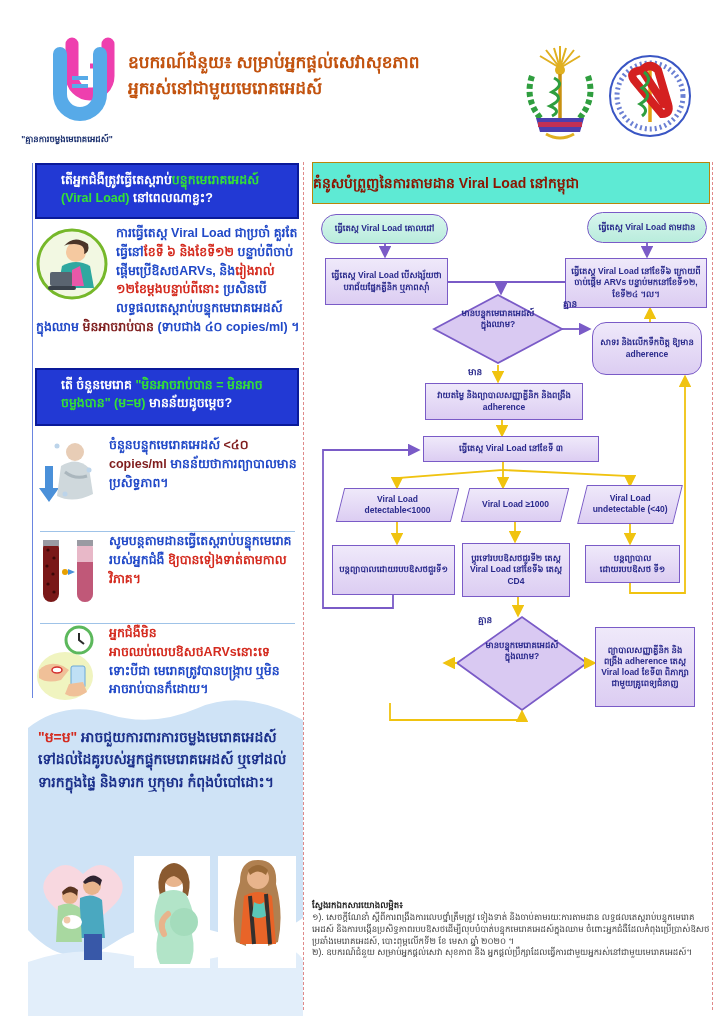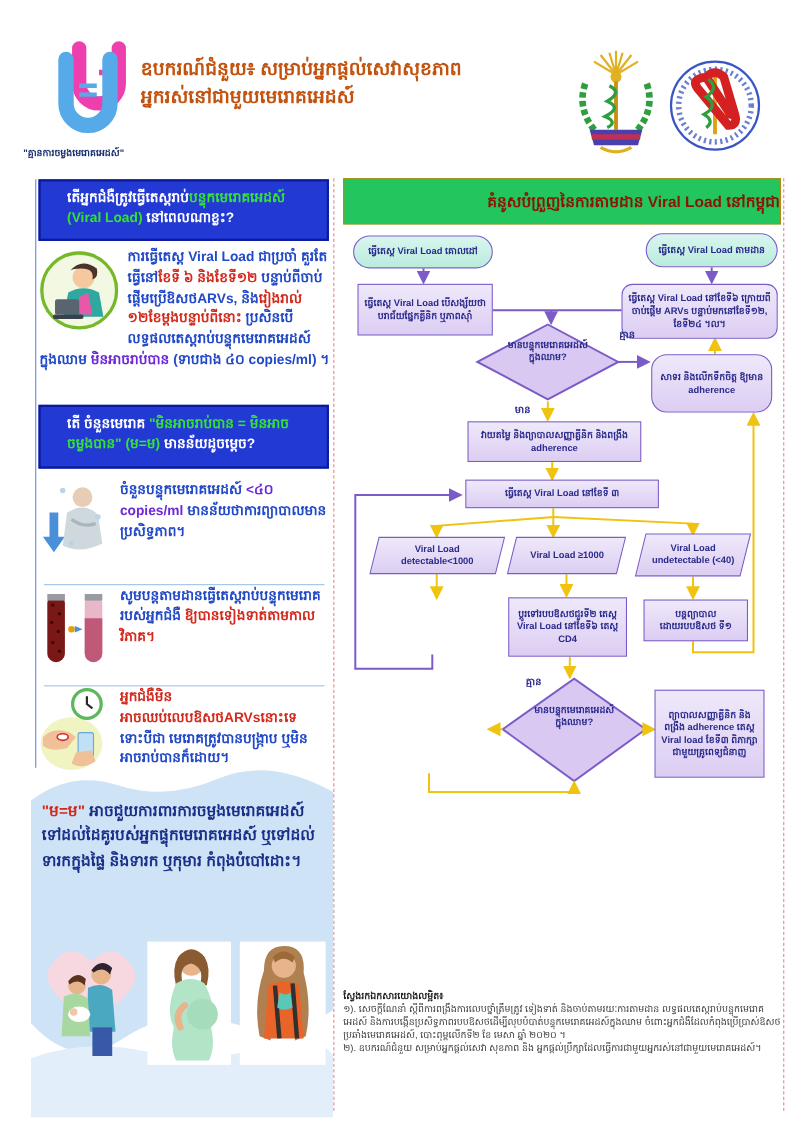--- a/index.html
+++ b/index.html
@@ -8,27 +8,27 @@
   .abs{position:absolute;}
   
   .title{color:#c2520e;font-weight:bold;font-size:17px;line-height:1.55;}
   .tagline{color:#1a2f6e;font-weight:bold;font-size:8.5px;text-align:center;}
   
   .qbox{background:#2239d4;border:2px solid #0a1a9a;color:#ffffff;font-weight:bold;
         font-size:12.5px;line-height:1.45;padding:6px 24px;box-sizing:border-box;}
   .qbox .green{color:#35e135;}
   .bodytxt{font-size:12.5px;line-height:1.5;color:#2149c8;font-weight:bold;}
   .red{color:#d42a1e;}
-  .lightblue{color:#6d28d9;}
+  .lightblue{color:#7f1d1d;}
   .item{display:flex;align-items:flex-start;gap:8px;}
   .divider{border-top:1.5px solid #9fc3e8;margin:7px 0;}
   .wave-msg{font-size:14px;line-height:1.6;font-weight:bold;color:#1a2f8a;}
   
-  .flow-header{background:#22c55e;border:1px solid #b8860b;color:#8b1500;font-weight:bold;
-               font-size:14px;text-align:right;line-height:40px;}
+  .flow-header{background:#5eead4;border:1px solid #b8860b;color:#8b1500;font-weight:bold;
+               font-size:14px;text-align:left;line-height:40px;}
   .node{position:absolute;box-sizing:border-box;border:1.5px solid #7a5bc7;
         background:linear-gradient(180deg,#efe9fa,#dccdf2);color:#2a2a8c;font-weight:bold;
         font-size:8.5px;line-height:1.3;text-align:center;display:flex;align-items:center;
         justify-content:center;padding:2px 4px;overflow:hidden;}
   .stadium{border-radius:16px;background:linear-gradient(180deg,#d8f6ee,#b9ecdc);}
   .round{border-radius:14px;}
   .skew{transform:skewX(-14deg);}
   .unskew{transform:skewX(14deg);display:block;}
   .dtext{position:absolute;color:#2a2a8c;font-weight:bold;font-size:8.5px;line-height:1.3;
          text-align:center;}
@@ -257,36 +257,37 @@
         <path d="M277,463 L283,463" marker-end="url(#my)"></path>
         <path d="M80,503 L80,520 L212,520 L212,513" marker-end="url(#my)"></path>
         <path d="M320,383 L320,393 L375,393 L375,178" marker-end="url(#my)"></path>
         <path d="M340,122 L340,110" marker-end="url(#my)"></path>
       </g>
     </svg>
 
     <div class="node stadium" style="left:11px;top:14px;width:127px;height:30px;">ធ្វើតេស្ត Viral Load គោលដៅ</div>
     <div class="node stadium" style="left:277px;top:12px;width:120px;height:31px;">ធ្វើតេស្ត Viral Load តាមដាន</div>
     <div class="node" style="left:15px;top:58px;width:123px;height:47px;">ធ្វើតេស្ត Viral Load បើសង្ស័យថា បរាជ័យផ្នែកគ្លីនិក ឬភាពស៊ាំ</div>
-    <div class="node" style="left:255px;top:58px;width:142px;height:50px;border-radius:10px;">ធ្វើតេស្ត Viral Load នៅខែទី៦ ក្រោយពីចាប់ផ្តើម ARVs បន្ទាប់មកនៅខែទី១២, ខែទី២៤ ។ល។</div>
+    <div class="node" style="left:255px;top:58px;width:142px;height:50px;">ធ្វើតេស្ត Viral Load នៅខែទី៦ ក្រោយពីចាប់ផ្តើម ARVs បន្ទាប់មកនៅខែទី១២, ខែទី២៤ ។ល។</div>
     <div class="dtext" style="left:136px;top:108px;width:104px;">មានបន្ទុកមេរោគអេដស៍ក្នុងឈាម?</div>
     <div class="node round" style="left:282px;top:122px;width:110px;height:53px;">សាទរ និងលើកទឹកចិត្ត ឱ្យមាន adherence</div>
     <span class="flabel" style="left:253px;top:98px;">គ្មាន</span>
     <span class="flabel" style="left:158px;top:166px;">មាន</span>
     <div class="node" style="left:115px;top:183px;width:158px;height:37px;">វាយតម្លៃ និងព្យាបាលសញ្ញាគ្លីនិក និងពង្រឹង adherence</div>
     <div class="node" style="left:113px;top:236px;width:176px;height:26px;">ធ្វើតេស្ត Viral Load នៅខែទី ៣</div>
     <div class="node skew" style="left:30px;top:288px;width:115px;height:34px;">
         <span class="unskew">Viral Load detectable&lt;1000</span>
       </div>
     <div class="node skew" style="left:155px;top:288px;width:100px;height:34px;">
         <span class="unskew">Viral Load ≥1000</span>
       </div>
     <div class="node skew" style="left:272px;top:285px;width:96px;height:39px;">
         <span class="unskew">Viral Load undetectable (&lt;40)</span>
       </div>
+    <div class="node" style="left:22px;top:345px;width:123px;height:50px;">បន្តព្យាបាលដោយរបបឱសថជួរទី១</div>
     <div class="node" style="left:152px;top:343px;width:108px;height:54px;">ប្តូរទៅរបបឱសថជួរទី២ តេស្ត Viral Load នៅខែទី៦ តេស្ត CD4</div>
     <div class="node" style="left:275px;top:345px;width:95px;height:38px;">បន្តព្យាបាលដោយរបបឱសថ ទី១</div>
     <div class="dtext" style="left:160px;top:440px;width:104px;">មានបន្ទុកមេរោគអេដស៍ក្នុងឈាម?</div>
     <span class="flabel" style="left:168px;top:414px;">គ្មាន</span>
     <div class="node" style="left:285px;top:427px;width:100px;height:80px;">ព្យាបាលសញ្ញាគ្លីនិក និងពង្រឹង adherence តេស្ត Viral load ខែទី៣ ពិភាក្សាជាមួយគ្រូពេទ្យជំនាញ</div>
   </div>
 
   <div class="abs footnote" style="left:312px;top:900px;width:400px;">
     <div class="fn-b">ស្វែងរកឯកសារយោងលម្អិត៖</div>
     <div>១). សេចក្តីណែនាំ ស្តីពីការពង្រឹងការលេបថ្នាំត្រឹមត្រូវ ទៀងទាត់ និងចាប់តាមរយៈការតាមដាន លទ្ធផលតេស្តរាប់បន្ទុកមេរោគអេដស៍ និងការបង្កើនប្រសិទ្ធភាពរបបឱសថដើម្បីលុបបំបាត់បន្ទុកមេរោគអេដស៍ក្នុងឈាម ចំពោះអ្នកជំងឺដែលកំពុងប្រើប្រាស់ឱសថប្រឆាំងមេរោគអេដស៍, បោះពុម្ពលើកទី២ ខែ មេសា ឆ្នាំ ២០២០ ។</div>

